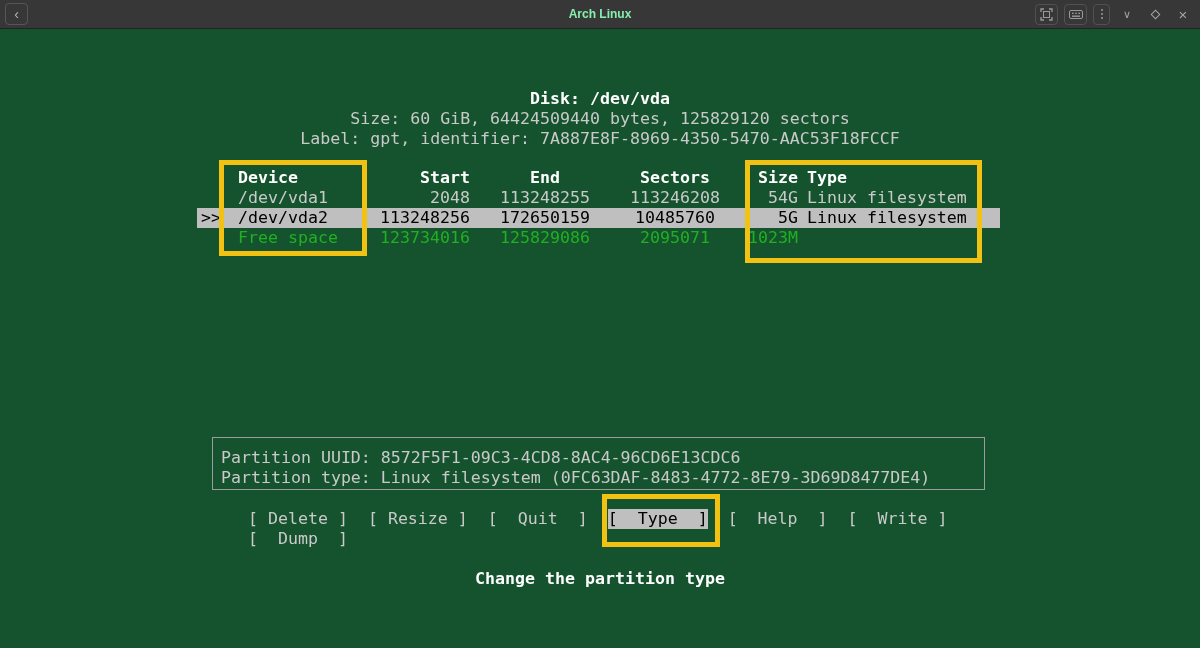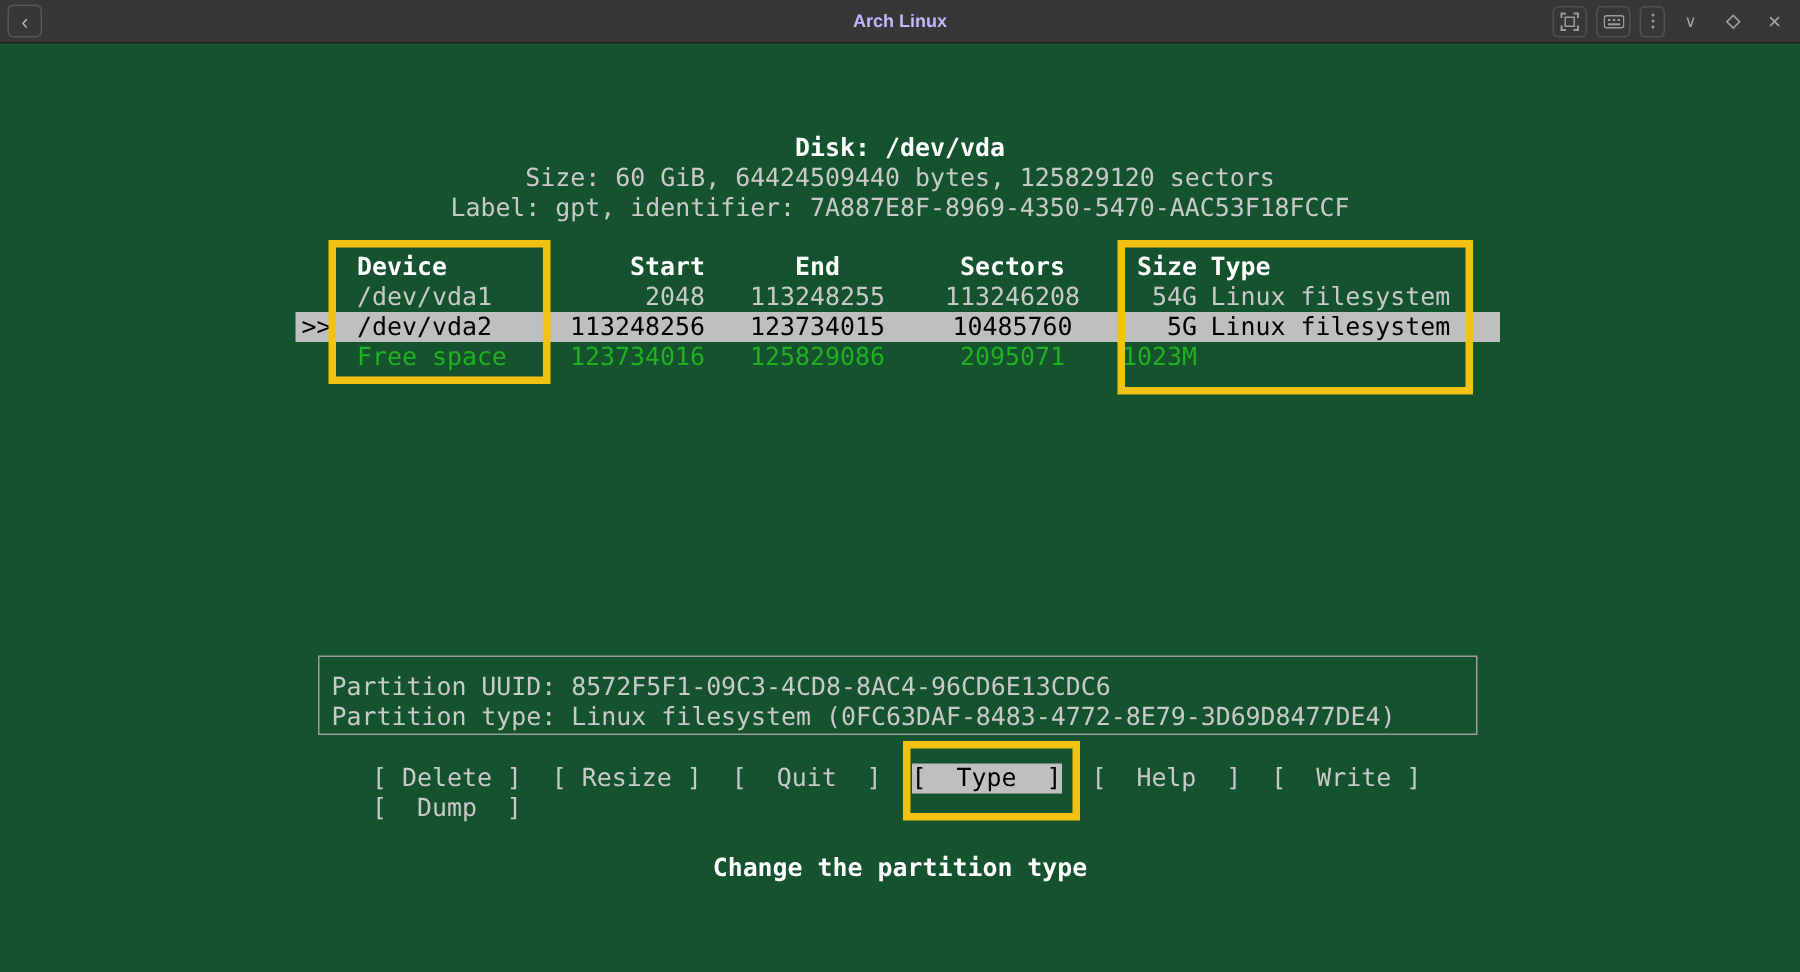--- a/index.html
+++ b/index.html
@@ -22,21 +22,21 @@
     background:#373737;border-bottom:1px solid #222;
     font-family:"Liberation Sans","DejaVu Sans",sans-serif;
   }
   .back-btn{
     position:absolute;left:5px;top:3px;width:23px;height:22px;
     border:1px solid #565656;border-radius:4px;
     color:#b5b5b5;font-size:14px;line-height:20px;text-align:center;
   }
   .tb-title{
     position:absolute;left:0;right:0;top:0;height:29px;line-height:29px;
-    text-align:center;color:#c4b5fd;font-size:12px;font-weight:bold;
+    text-align:center;color:#86efac;font-size:12px;font-weight:bold;
   }
   .tb-right{
     position:absolute;right:6px;top:3px;height:22px;display:flex;align-items:center;gap:6px;
   }
   .tb-iconbtn{
     width:23px;height:21px;border:1px solid #515151;border-radius:4px;
     display:flex;align-items:center;justify-content:center;color:#9a9a9a;
   }
   .tb-iconbtn.narrow{width:17px;}
   .kebab{display:flex;flex-direction:column;gap:2px;}
@@ -154,21 +154,21 @@
     <span class="cell c-end">113248255</span>
     <span class="cell c-sectors">113246208</span>
     <span class="cell c-size">54G</span>
     <span class="cell c-type">Linux filesystem</span>
   </div>
 
   <div class="trow selected" style="top:179px">
     <span class="cell c-marker">&gt;&gt;</span>
     <span class="cell c-device">/dev/vda2</span>
     <span class="cell c-start">113248256</span>
-    <span class="cell c-end">123734015</span>
+    <span class="cell c-end">172650159</span>
     <span class="cell c-sectors">10485760</span>
     <span class="cell c-size">5G</span>
     <span class="cell c-type">Linux filesystem</span>
   </div>
 
   <div class="trow freerow" style="top:199px">
     <span class="cell c-device">Free space</span>
     <span class="cell c-start">123734016</span>
     <span class="cell c-end">125829086</span>
     <span class="cell c-sectors">2095071</span>

